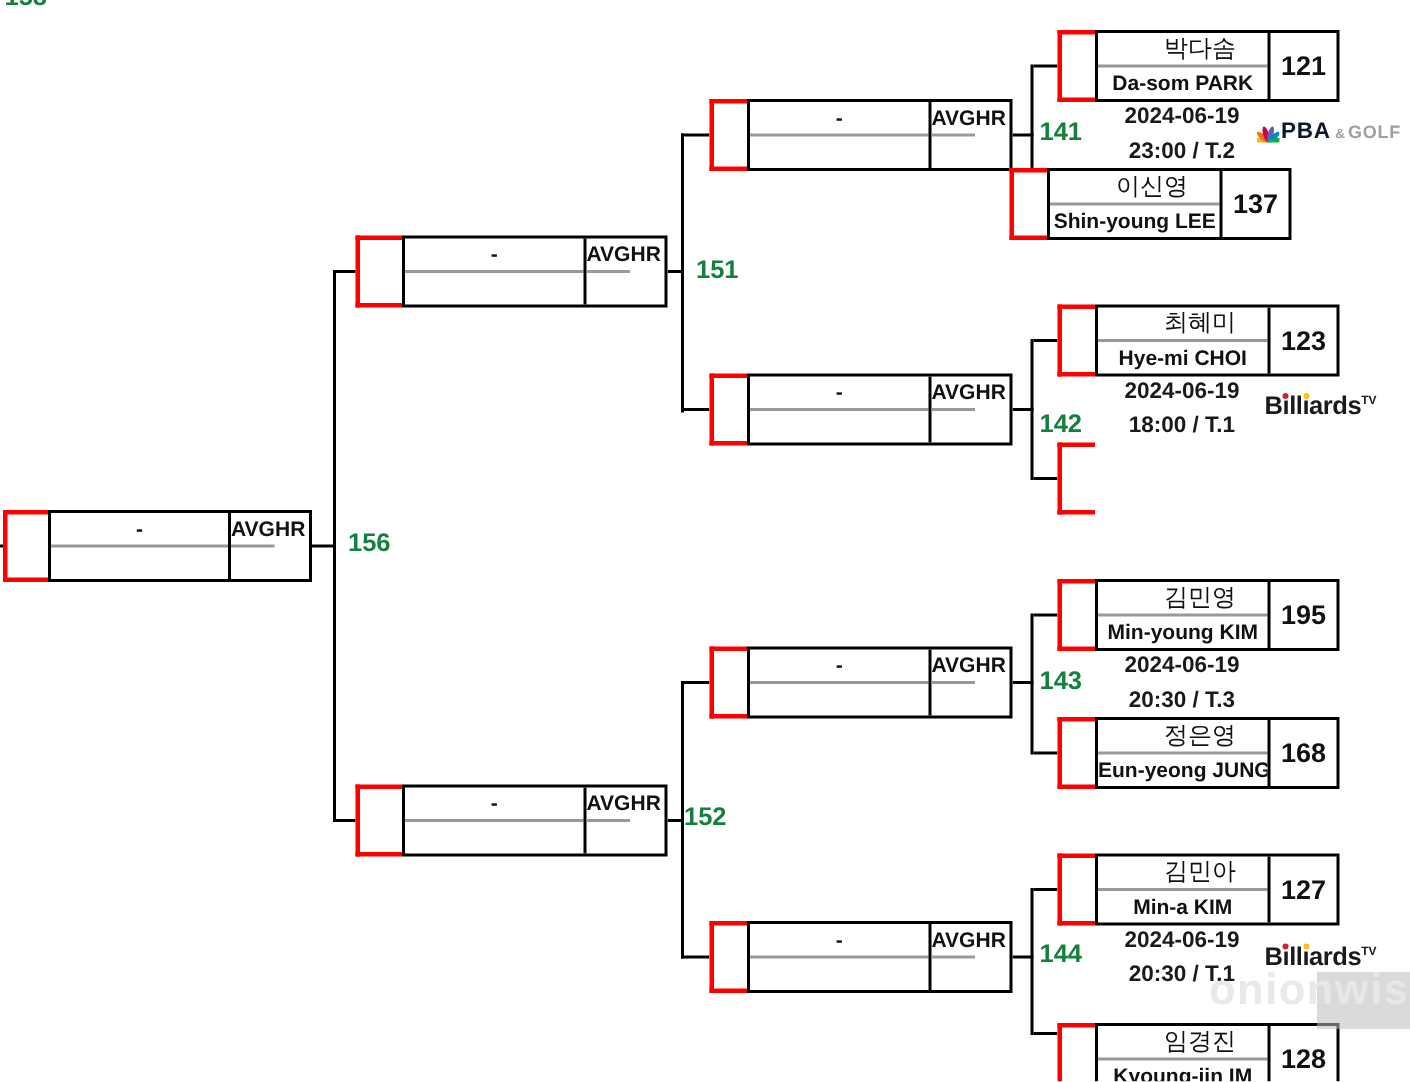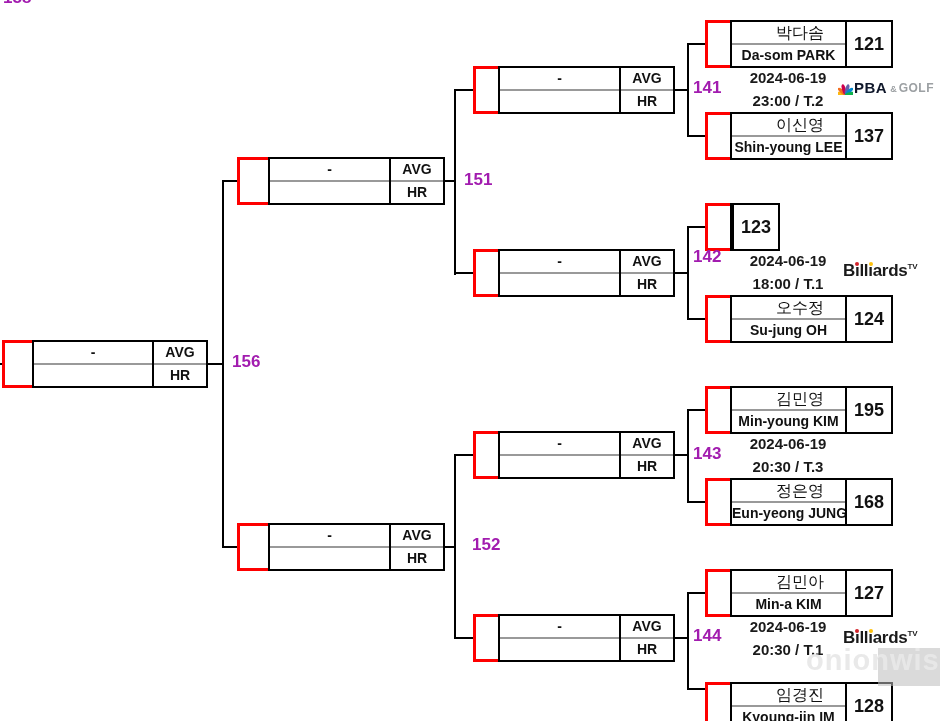--- a/index.html
+++ b/index.html
@@ -17,27 +17,27 @@
   .seed { height:48px; border:3px solid #fe0000; border-right:none; background:#fff; }
   .sw25 { width:25px; } .sw30 { width:30px; } .sw31 { width:31px; }
   .main { display:flex; height:48px; border:2px solid #000; background:#fff; }
   .namecol { display:flex; flex-direction:column; }
   .nw113 { width:113px; } .nw118 { width:118px; } .nw119 { width:119px; }
   .row { height:21px; line-height:21px; text-align:center; white-space:nowrap; overflow:hidden; }
   .r1 { height:23px; line-height:21px; border-bottom:2px solid #999999; }
   .kr { font-size:16px; color:#111;padding-left:23px; }
   .en { font-size:14px; font-weight:700; color:#111;text-align:center; }
   .dash { font-size:14px; font-weight:600; color:#111; }
-  .statcol { width:54px; border-left:2px solid #000; display:flex; flex-direction:column; }
+  .statcol { width:54px; border-left:2px solid #000; display:flex; flex-direction:row; }
   .stat { font-size:14px; font-weight:700; color:#111; }
   .numcol { width:46px; border-left:2px solid #000; height:44px; line-height:44px;
             text-align:center; font-size:18px; font-weight:600; color:#111; }
 
   
-  .mid { position:absolute; color:#a21caf; font-weight:700; font-size:17px; line-height:20px; }
+  .mid { position:absolute; color:#15803d; font-weight:700; font-size:17px; line-height:20px; }
 
   
   .dt { position:absolute; width:160px; text-align:center; font-size:15px; font-weight:700;
         line-height:23px; color:#1a1a1a; }
 
   
   .btv-logo { position:absolute; font-weight:800; font-size:17px; color:#1a1a1a; letter-spacing:-0.3px; }
   .bi { position:relative; display:inline-block; }
   .bi i { font-style:normal; }
   .bi::before { content:""; position:absolute; left:50%; transform:translateX(-50%); top:0.5px;
@@ -197,47 +197,44 @@
     <div class="seed sw25"></div>
     <div class="main">
       <div class="namecol nw113">
         <div class="row r1 kr" lang="ko">박다솜</div>
         <div class="row en">Da-som PARK</div>
       </div>
       <div class="numcol">121</div>
     </div>
   </div>
 
-  <div class="slot player" style="left:705px;top:112px">
+  <div class="slot player" style="left:673px;top:112px">
     <div class="seed sw25"></div>
     <div class="main">
       <div class="namecol nw113">
         <div class="row r1 kr" lang="ko">이신영</div>
         <div class="row en">Shin-young LEE</div>
       </div>
       <div class="numcol">137</div>
     </div>
   </div>
 
   <div class="slot player" style="left:705px;top:203px">
     <div class="seed sw25"></div>
     <div class="main">
+      <div class="namecol nw113">
+        <div class="row r1 kr" lang="ko">최혜미</div>
+        <div class="row en">Hye-mi CHOI</div>
+      </div>
       <div class="numcol">123</div>
     </div>
   </div>
 
   <div class="slot player" style="left:705px;top:295px">
     <div class="seed sw25"></div>
-    <div class="main">
-      <div class="namecol nw113">
-        <div class="row r1 kr" lang="ko">오수정</div>
-        <div class="row en">Su-jung OH</div>
-      </div>
-      <div class="numcol">124</div>
-    </div>
   </div>
 
   <div class="slot player" style="left:705px;top:386px">
     <div class="seed sw25"></div>
     <div class="main">
       <div class="namecol nw113">
         <div class="row r1 kr" lang="ko">김민영</div>
         <div class="row en">Min-young KIM</div>
       </div>
       <div class="numcol">195</div>
@@ -273,23 +270,23 @@
         <div class="row r1 kr" lang="ko">임경진</div>
         <div class="row en">Kyoung-jin IM</div>
       </div>
       <div class="numcol">128</div>
     </div>
   </div>
 
   <div class="mid" style="left:3px;top:-12px">158</div>
   <div class="mid" style="left:232px;top:352px">156</div>
   <div class="mid" style="left:464px;top:170px">151</div>
-  <div class="mid" style="left:472px;top:535px">152</div>
+  <div class="mid" style="left:456px;top:535px">152</div>
   <div class="mid" style="left:693px;top:78px">141</div>
-  <div class="mid" style="left:693px;top:247px">142</div>
+  <div class="mid" style="left:693px;top:273px">142</div>
   <div class="mid" style="left:693px;top:444px">143</div>
   <div class="mid" style="left:693px;top:626px">144</div>
 
   <div class="dt" style="left:708px;top:66px">
     <div>2024-06-19</div>
     <div>23:00 / T.2</div>
   </div>
   <div class="dt" style="left:708px;top:249px">
     <div>2024-06-19</div>
     <div>18:00 / T.1</div>

